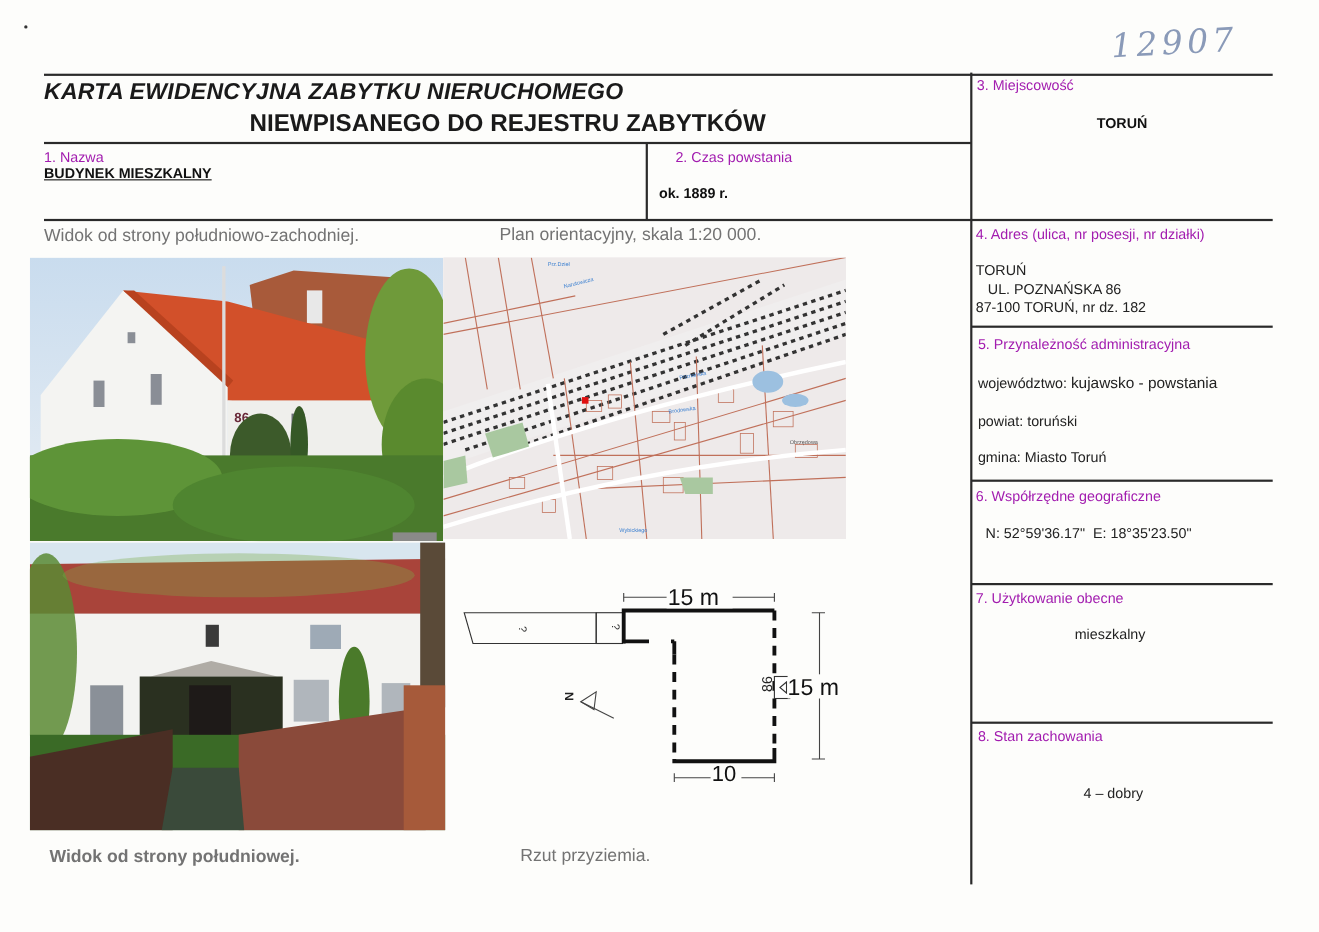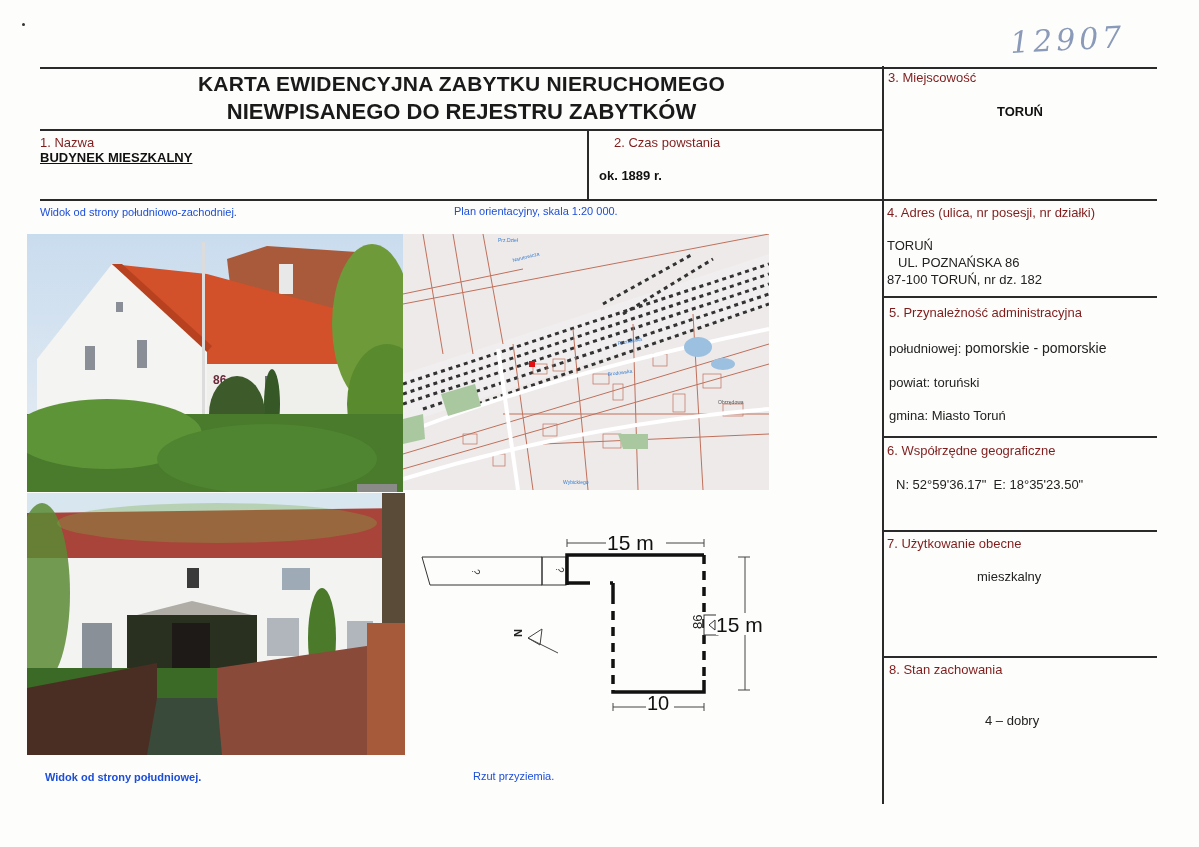--- a/index.html
+++ b/index.html
@@ -3,47 +3,47 @@
 <meta charset="utf-8">
 <style>
   html, body { margin: 0; padding: 0; }
   body {
     width: 1199px; height: 847px; position: relative; overflow: hidden;
     background: #fdfdfb; font-family: "Liberation Sans", sans-serif; color: #1a1a1a;
   }
   .abs { position: absolute; }
   .hline { position: absolute; height: 2px; background: #2a2a2a; }
   .vline { position: absolute; width: 2px; background: #2a2a2a; }
-  .label { font-size: 13px; color: #7f1d1d; white-space: nowrap; }
+  .label { font-size: 13px; color: #a21caf; white-space: nowrap; }
   .val-bold { font-size: 13px; font-weight: bold; color: #111; white-space: nowrap; }
   .val { font-size: 13px; color: #222; white-space: nowrap; }
   .title1 { font-size: 21px; font-weight: bold; letter-spacing: 0.2px; }
   .title2 { font-size: 22px; font-weight: bold; }
   .handwritten { font-family: "DejaVu Serif", serif; font-style: italic; font-size: 30px; color: #8a9ab8; letter-spacing: 4px; transform: rotate(-3deg); }
   .photo { position: absolute; overflow: hidden; }
-  .caption { font-size: 11px; color: #1d4ed8; white-space: nowrap; }
+  .caption { font-size: 16px; color: #737373; white-space: nowrap; }
 </style>
 </head>
 <body>
 
 <div class="abs" style="left:22px;top:23px;width:3px;height:3px;border-radius:50%;background:#333;"></div>
 
 <div class="abs handwritten" style="left:1010px;top:22px;">12907</div>
 
 <div class="hline" style="left:40px;top:67px;width:1117px;"></div>
 <div class="vline" style="left:882px;top:66px;height:738px;"></div>
 <div class="hline" style="left:40px;top:129px;width:843px;"></div>
 <div class="vline" style="left:587px;top:130px;height:70px;"></div>
 <div class="hline" style="left:40px;top:199px;width:1117px;"></div>
 <div class="hline" style="left:883px;top:296px;width:274px;"></div>
 <div class="hline" style="left:883px;top:436px;width:274px;"></div>
 <div class="hline" style="left:883px;top:530px;width:274px;"></div>
 <div class="hline" style="left:883px;top:656px;width:274px;"></div>
 
-<div class="abs title1" style="left:40px;width:843px;top:72px;text-align:center;">KARTA EWIDENCYJNA ZABYTKU NIERUCHOMEGO</div>
+<div class="abs title1" style="left:40px;width:843px;top:72px;font-style:italic;">KARTA EWIDENCYJNA ZABYTKU NIERUCHOMEGO</div>
 <div class="abs title2" style="left:40px;width:843px;top:99px;text-align:center;">NIEWPISANEGO DO REJESTRU ZABYTKÓW</div>
 
 <div class="abs label" style="left:40px;top:135px;">1. Nazwa</div>
 <div class="abs val-bold" style="left:40px;top:150px;text-decoration:underline;">BUDYNEK MIESZKALNY</div>
 
 <div class="abs label" style="left:614px;top:135px;text-align:right;">2. Czas powstania</div>
 <div class="abs val-bold" style="left:599px;top:168px;">ok. 1889 r.</div>
 
 <div class="abs label" style="left:888px;top:70px;">3. Miejscowość</div>
 <div class="abs val-bold" style="left:883px;width:274px;top:104px;text-align:center;">TORUŃ</div>
@@ -51,22 +51,22 @@
 <div class="abs caption" style="left:40px;top:206px;">Widok od strony południowo-zachodniej.</div>
 <div class="abs caption" style="left:454px;top:205px;">Plan orientacyjny, skala 1:20 000.</div>
 
 <div class="abs label" style="left:887px;top:205px;">4. Adres (ulica, nr posesji, nr działki)</div>
 <div class="abs val" style="left:887px;top:238px;">TORUŃ</div>
 <div class="abs val" style="left:898px;top:255px;">UL. POZNAŃSKA 86</div>
 <div class="abs val" style="left:887px;top:272px;">87-100 TORUŃ, nr dz. 182</div>
 
 <div class="abs label" style="left:889px;top:305px;">5. Przynależność administracyjna</div>
 <div class="abs val" style="left:889px;top:340px;">
-  <span>południowej:</span>
-  <span style="font-size:14px;">pomorskie - pomorskie</span>
+  <span>województwo:</span>
+  <span style="font-size:14px;">kujawsko - powstania</span>
 </div>
 <div class="abs val" style="left:889px;top:375px;">powiat: toruński</div>
 <div class="abs val" style="left:889px;top:408px;">gmina: Miasto Toruń</div>
 
 <div class="abs label" style="left:887px;top:443px;">6. Współrzędne geograficzne</div>
 <div class="abs val" style="left:896px;top:477px;white-space:pre;">N: 52°59'36.17"  E: 18°35'23.50"</div>
 
 <div class="abs label" style="left:887px;top:536px;">7. Użytkowanie obecne</div>
 <div class="abs val" style="left:977px;top:569px;">mieszkalny</div>
 

